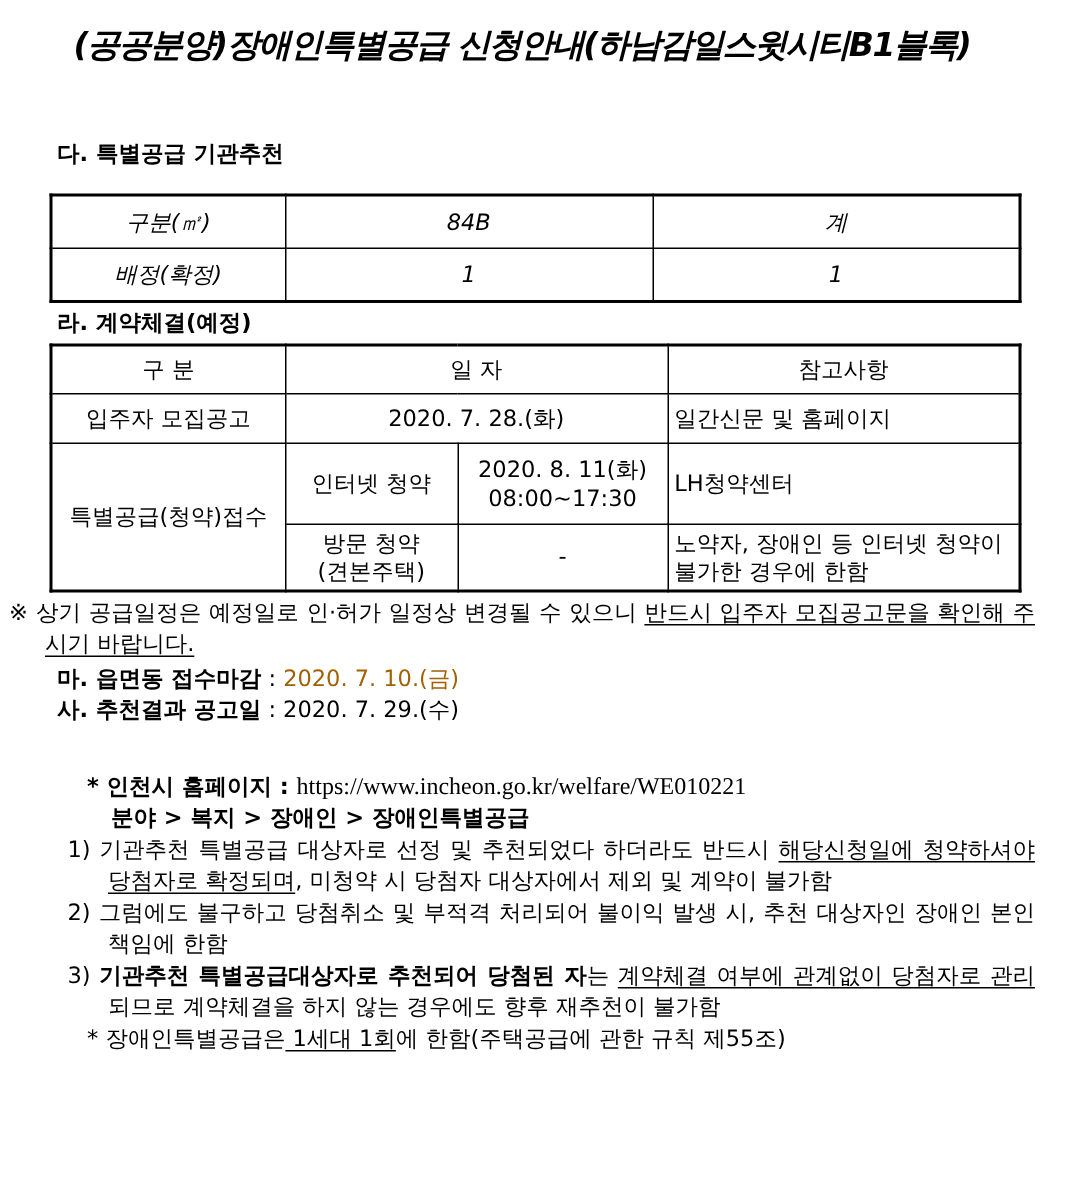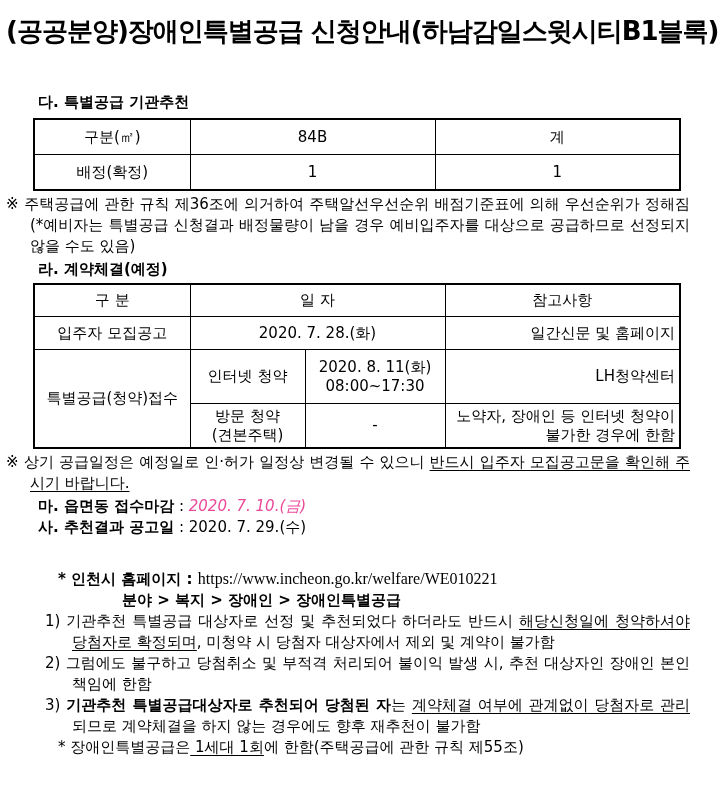--- a/index.html
+++ b/index.html
@@ -3,41 +3,41 @@
 <meta charset="utf-8">
 <style>
   html,body{margin:0;padding:0;}
   body{
     width:720px;height:799px;overflow:hidden;background:#ffffff;color:#000000;
     font-family:"DejaVu Sans","Liberation Sans",sans-serif;
     font-size:15px;line-height:21px;
   }
   .page{padding:8px 30px 0 6px;}
   .title{
-    text-align:left;font-weight:bold;font-size:26px;line-height:30px;
-    margin:8px 0 46px 0;letter-spacing:-1px;white-space:nowrap;
+    text-align:center;font-weight:bold;font-size:22px;line-height:30px;
+    margin:8px 0 46px 0;letter-spacing:-1px;white-space:nowrap;font-style:italic;
   }
   .b{font-weight:bold;}
   .u{text-decoration:underline;text-underline-offset:3px;}
-  .blue{color:#ec4899;font-style:italic;}
+  .blue{color:#a16207;}
   .item{margin-left:32px;white-space:pre-wrap;}
   .note{padding-left:24px;text-indent:-24px;text-align:justify;margin:2px 0;}
   table{border-collapse:collapse;margin-left:27px;table-layout:fixed;border:2px solid #000;}
   td{border:1px solid #000;text-align:center;padding:1px 4px;font-size:15px;line-height:19px;overflow:hidden;}
-  .t1{width:646px;margin-top:5px;margin-bottom:3px;}
+  .t1{width:646px;margin-top:16px;margin-bottom:3px;font-style:italic;}
   .t1 td{height:32px;}
   .t2{width:646px;margin-top:3px;margin-bottom:3px;}
   .t2 .hrow td{height:29px;margin-left:12px;}
   .t2 .r1 td{height:30px;}
   .t2 .r2 td{height:51px;}
   .t2 .r3 td{height:41px;}
-  .t2 td.left{text-align:right;}
+  .t2 td.left{text-align:left;}
   .incheon{margin-left:52px;white-space:nowrap;margin-top:30px;}
   .url{font-family:"Liberation Serif","DejaVu Serif",serif;font-size:16px;}
-  .breadcrumb{margin-left:116px;font-weight:bold;}
+  .breadcrumb{margin-left:68px;font-weight:bold;}
   .sec-ah{margin-left:4px;font-weight:bold;}
   .notice-item{padding-left:66px;text-indent:-27px;text-align:justify;}
   .star-note{padding-left:66px;text-indent:-14px;}
   .phone-icon{font-size:16px;}
 </style>
 </head>
 <body>
 
 <div class="page">
 
@@ -60,21 +60,20 @@
       <td>계</td>
     </tr>
     <tr>
       <td>배정(확정)</td>
       <td>1</td>
       <td>1</td>
     </tr>
   </tbody>
     </table>
 
-  <div class="note">※ 주택공급에 관한 규칙 제36조에 의거하여 주택알선우선순위 배점기준표에 의해 우선순위가 정해짐(*예비자는 특별공급 신청결과 배정물량이 남을 경우 예비입주자를 대상으로 공급하므로 선정되지 않을 수도 있음)</div>
 
   <div class="item b">라. 계약체결(예정)</div>
 
   <table class="t2">
     <colgroup>
         <col style="width:156px">
         <col style="width:115px">
         <col style="width:140px">
         <col style="width:235px">
       </colgroup>

